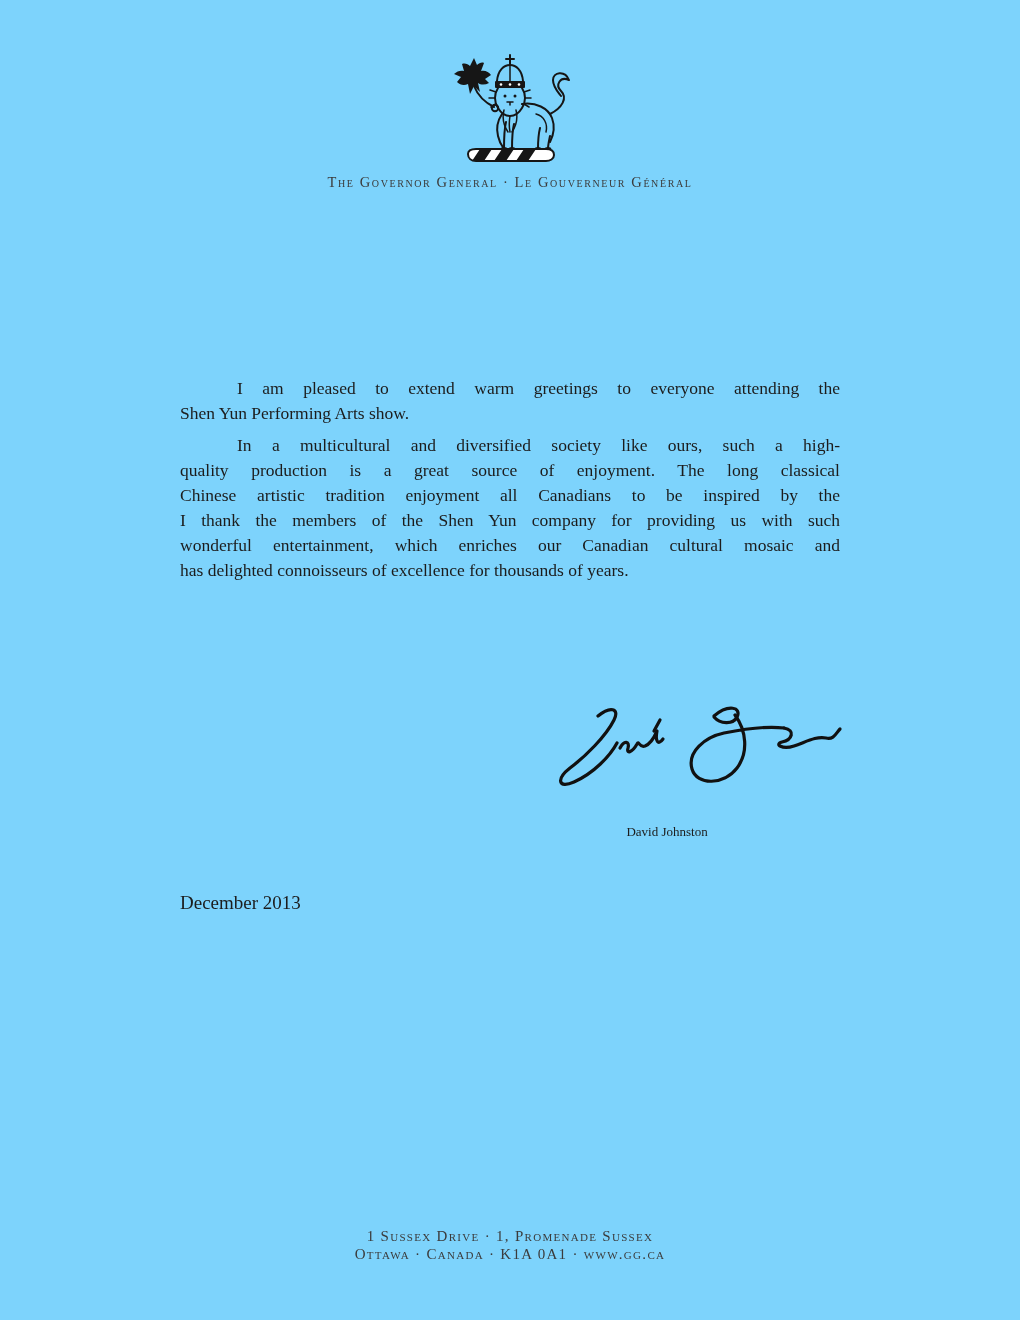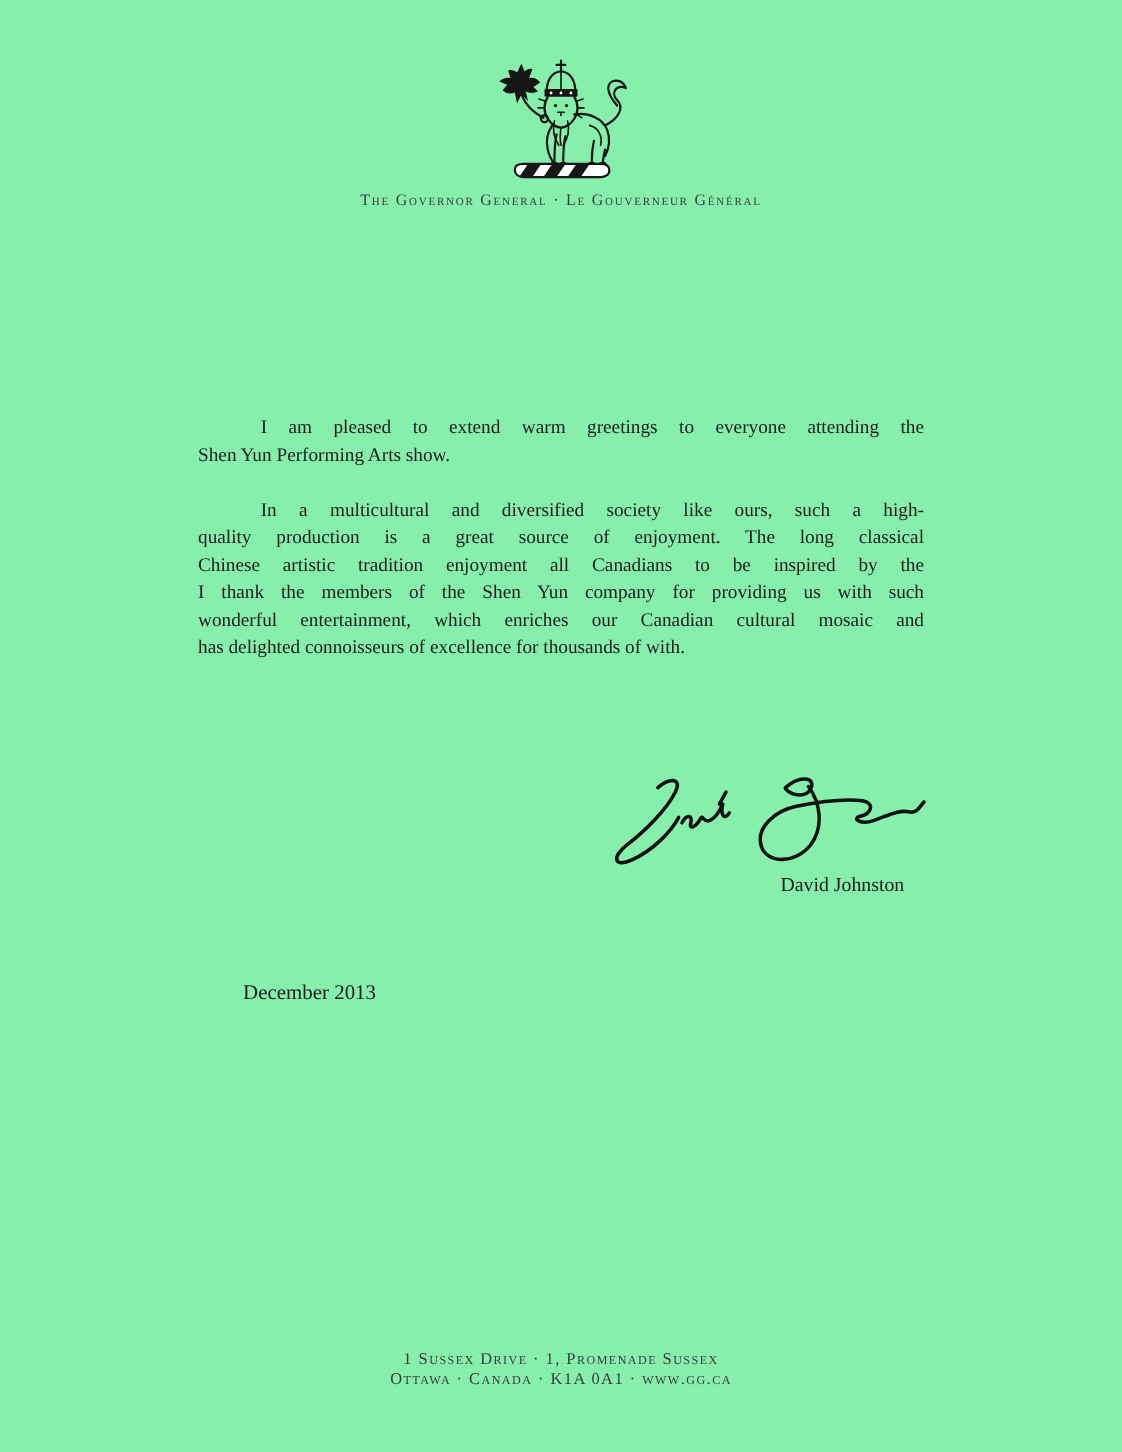--- a/index.html
+++ b/index.html
@@ -1,20 +1,20 @@
 <!DOCTYPE html>
 <html><head>
 <meta charset="utf-8">
 <style>
   html, body { margin: 0; padding: 0; background: #ffffff; }
   .page {
     position: relative;
     width: 1020px;
     height: 1320px;
-    background: #86efac;
+    background: #7dd3fc;
     font-family: "Liberation Serif", serif;
     color: #1c1c1c;
     overflow: hidden;
   }
 
   
   .crest {
     position: absolute;
     top: 52px;
     left: 50%;
@@ -33,53 +33,52 @@
   }
 
   
   .body-block {
     position: absolute;
     left: 180px;
     top: 376px;
     width: 660px;
     font-size: 17.5px;
   }
-  .para + .para { margin-top: 25px; }
+  .para + .para { margin-top: 7px; }
   .line {
     line-height: 25px;
     min-height: 25px;
   }
   .line.just {
     text-align: justify;
     text-align-last: justify;
   }
   .para.indent .line:first-child { text-indent: 57px; }
 
   
   .signature {
     position: absolute;
     left: 546px;
     top: 700px;
   }
   .signatory {
     position: absolute;
     left: 512px;
-    top: 794px;
+    top: 824px;
     width: 310px;
-    text-align: right;
-    font-size: 18px;
+    text-align: center;
+    font-size: 13px;
   }
 
   
   .date {
     position: absolute;
     left: 180px;
     top: 892px;
     font-size: 19px;
-    margin-left: 41px;
   }
 
   
   .footer {
     position: absolute;
     top: 1227px;
     left: 0;
     width: 100%;
     text-align: center;
     color: #3b3b3b;
@@ -142,21 +141,21 @@
       <div class="para indent">
         <div class="line just">I am pleased to extend warm greetings to everyone attending the</div>
         <div class="line">Shen Yun Performing Arts show.</div>
       </div>
       <div class="para indent">
         <div class="line just">In a multicultural and diversified society like ours, such a high-</div>
         <div class="line just">quality production is a great source of enjoyment. The long classical</div>
         <div class="line just">Chinese artistic tradition enjoyment all Canadians to be inspired by the</div>
         <div class="line just">I thank the members of the Shen Yun company for providing us with such</div>
         <div class="line just">wonderful entertainment, which enriches our Canadian cultural mosaic and</div>
-        <div class="line">has delighted connoisseurs of excellence for thousands of with.</div>
+        <div class="line">has delighted connoisseurs of excellence for thousands of years.</div>
       </div>
     </div>
 
   <div class="signature">
     <svg width="300" height="95" viewBox="0 0 300 95" fill="none" stroke="#111111" stroke-width="3.2" stroke-linecap="round" stroke-linejoin="round">
 
       <path d="M52,16 C64,6 74,8 68,20 C60,36 40,56 24,68 C10,79 12,89 28,82 C48,73 64,56 71,43"></path>
       <path d="M74,48 C78,40 84,41 82,48 C80,54 86,53 91,44 C93,40 93,48 99,46 C104,44 108,38 111,31 C109,41 112,46 117,39"></path>
       <path d="M114,20 L108,31"></path>
 

